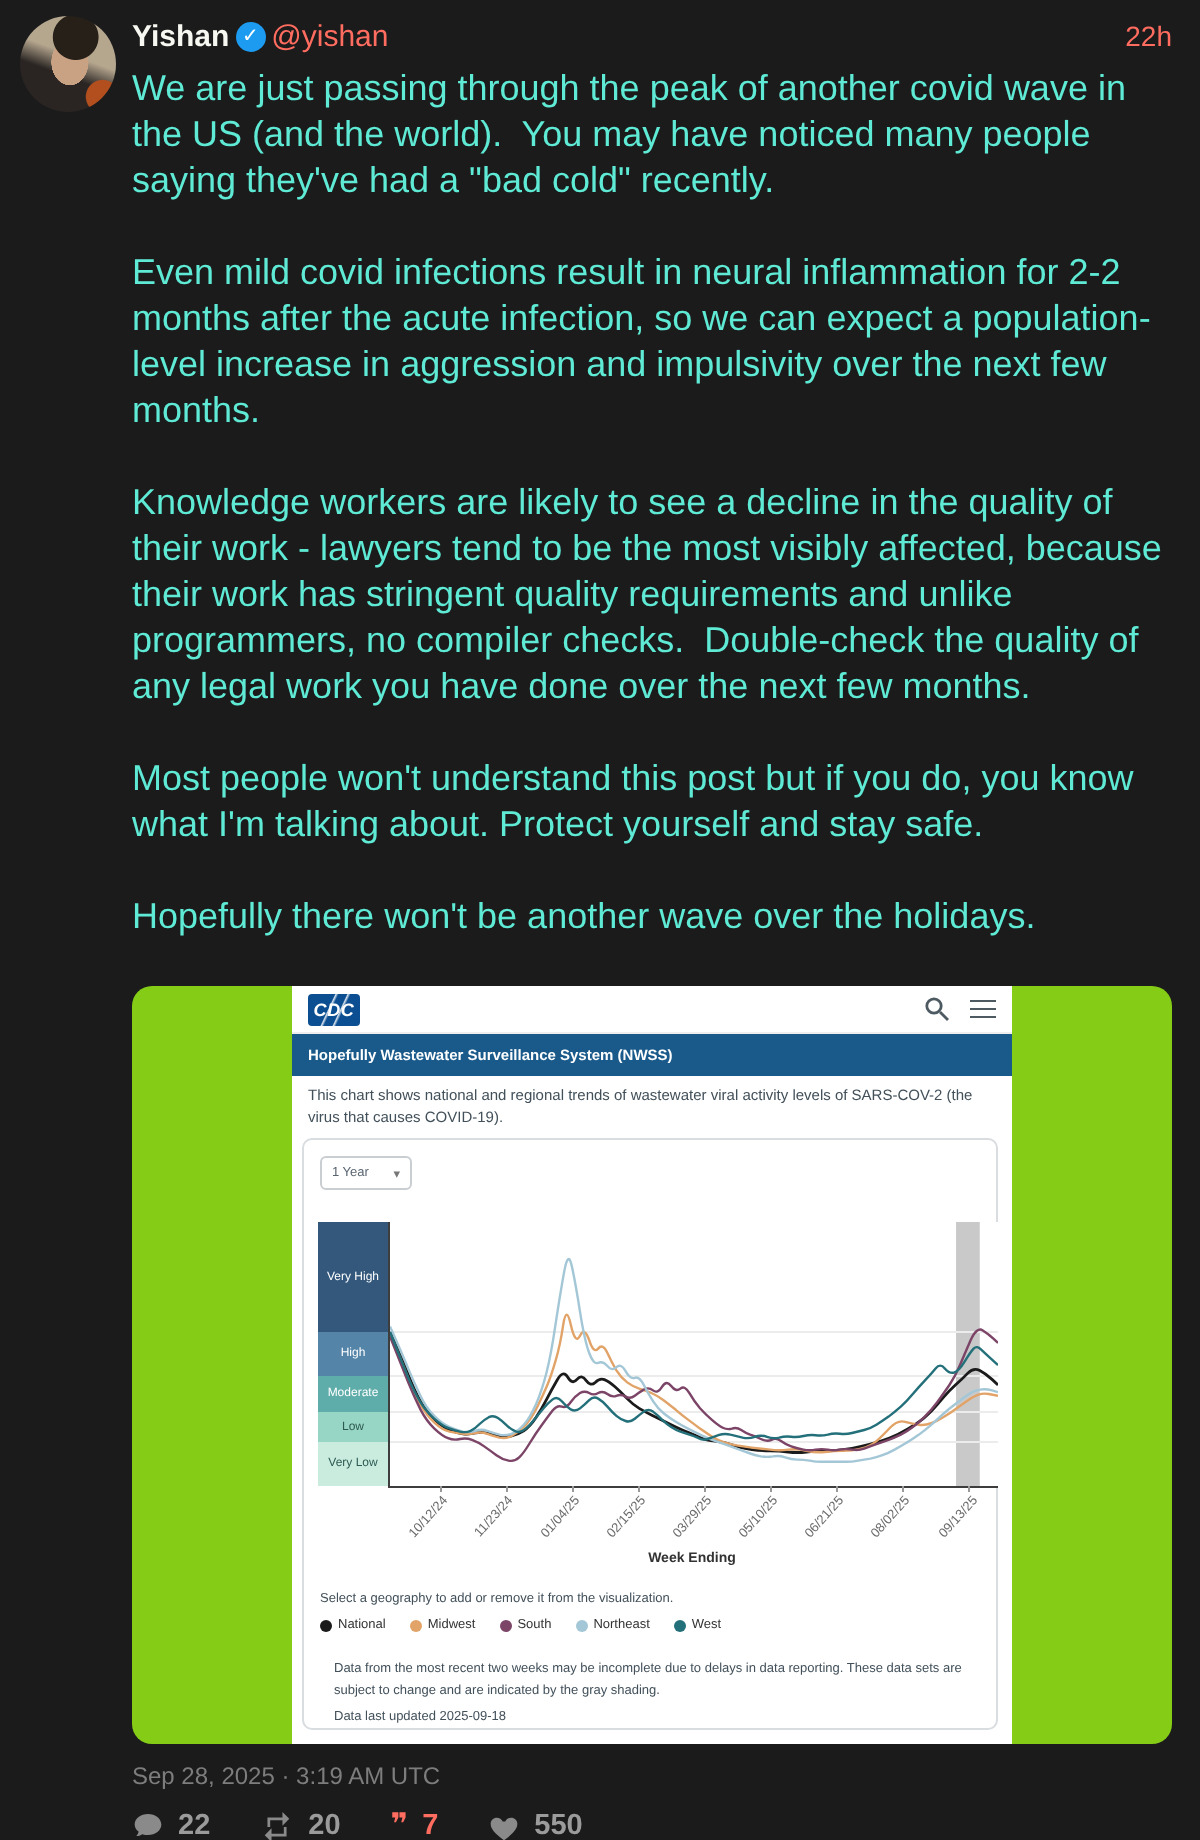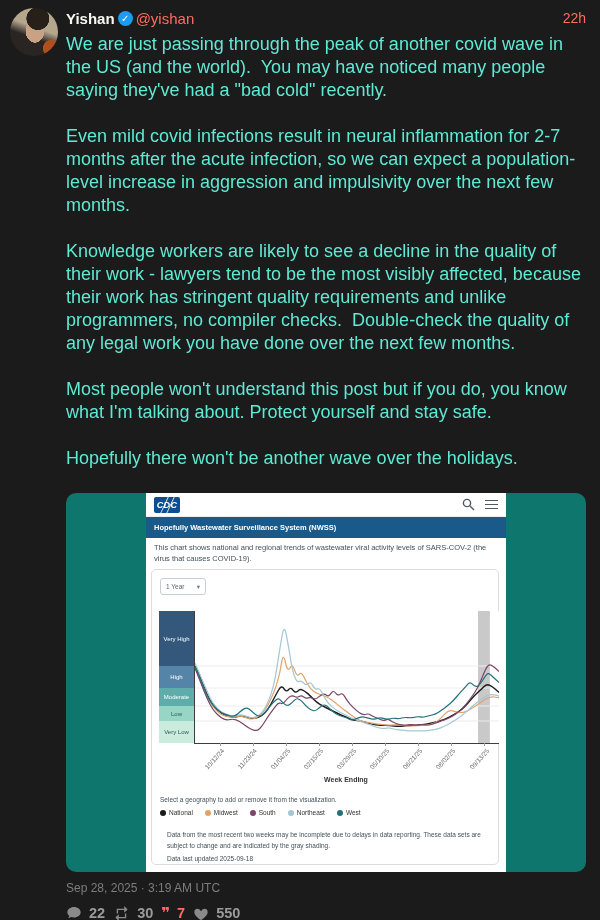--- a/index.html
+++ b/index.html
@@ -13,21 +13,21 @@
       linear-gradient(200deg, #b5a68e 0 42%, #2a2523 60% 100%);}
   .content{margin-left:52px;}
   .hdr{display:flex;align-items:center;gap:3px;height:20px;}
   .name{color:#f8f8f2;font-weight:bold;font-size:15px;}
   .badge{width:15px;height:15px;border-radius:50%;background:#1d9bf0;color:#fff;font-size:10px;
     display:flex;align-items:center;justify-content:center;font-weight:bold;}
   .handle{color:#ff6c60;font-size:15px;}
   .time{margin-left:auto;color:#ff6c60;font-size:14px;}
   .body-text{color:#5eead4;font-size:18px;line-height:23px;margin-top:5px;}
   .body-text p{margin:0 0 23px 0;white-space:pre-wrap;}
-  .attachment{width:520px;height:379px;background:#0f766e;border-radius:10px;overflow:hidden;
+  .attachment{width:520px;height:379px;background:#84cc16;border-radius:10px;overflow:hidden;
     display:flex;justify-content:center;}
   .shot{position:relative;width:360px;height:379px;background:#fff;color:#3f4a53;}
   .cdc-top{position:absolute;top:0;left:0;right:0;height:24px;background:#fff;display:flex;align-items:center;
     padding:0 8px;box-sizing:border-box;border-bottom:1px solid #eee;}
   .cdc-logo{width:26px;height:16px;background:
       linear-gradient(115deg, transparent 40%, rgba(255,255,255,.85) 42%, transparent 46%, transparent 58%, rgba(255,255,255,.85) 60%, transparent 64%),
       #0b4e91;border-radius:2px;color:#fff;font-weight:bold;font-style:italic;font-size:9px;
     display:flex;align-items:center;justify-content:center;letter-spacing:.3px;}
   .cdc-icons{margin-left:auto;display:flex;align-items:center;gap:10px;}
   .burger{display:flex;flex-direction:column;gap:2.5px;}
@@ -53,41 +53,41 @@
     font-size:6.5px;color:#6b6b6b;white-space:nowrap;font-style:normal;}
   .week-ending{position:absolute;top:206px;left:42px;width:304px;text-align:center;font-size:7px;
     font-weight:bold;color:#333;}
   .geo-hint{position:absolute;top:226px;left:8px;font-size:6.5px;color:#42505a;}
   .legend{position:absolute;top:239px;left:8px;display:flex;gap:12px;align-items:center;}
   .legend .item{display:flex;align-items:center;gap:3px;font-size:6.5px;color:#333;}
   .legend .dot{width:6px;height:6px;border-radius:50%;}
   .note{position:absolute;top:259px;left:15px;right:10px;font-size:6.5px;line-height:1.7;color:#42505a;}
   .updated{position:absolute;top:285px;left:15px;font-size:6.5px;color:#42505a;}
   .date-row{color:#7d7d7d;font-size:12px;margin-top:9px;}
-  .stats{display:flex;align-items:flex-start;gap:8px;margin-top:10px;color:#9b9b9b;font-weight:bold;font-size:14.5px;}
+  .stats{display:flex;align-items:flex-start;gap:25px;margin-top:10px;color:#9b9b9b;font-weight:bold;font-size:14.5px;}
   .stat{display:flex;align-items:center;gap:7px;}
   .stat svg{fill:#8a8a8a;}
   .stat.quote{color:#ff6c60;}
   .qmark{color:#ff6c60;font-size:15px;font-weight:bold;line-height:10px;}
 </style>
 </head>
 <body>
 
 <div class="tweet">
   <div class="avatar"></div>
   <div class="content">
     <div class="hdr">
       <span class="name">Yishan</span>
       <span class="badge">✓</span>
       <span class="handle">@yishan</span>
       <span class="time">22h</span>
     </div>
     <div class="body-text">
       <p>We are just passing through the peak of another covid wave in the US (and the world).  You may have noticed many people saying they've had a "bad cold" recently.</p>
-      <p>Even mild covid infections result in neural inflammation for 2-7 months after the acute infection, so we can expect a population-level increase in aggression and impulsivity over the next few months.</p>
+      <p>Even mild covid infections result in neural inflammation for 2-2 months after the acute infection, so we can expect a population-level increase in aggression and impulsivity over the next few months.</p>
       <p>Knowledge workers are likely to see a decline in the quality of their work - lawyers tend to be the most visibly affected, because their work has stringent quality requirements and unlike programmers, no compiler checks.  Double-check the quality of any legal work you have done over the next few months.</p>
       <p>Most people won't understand this post but if you do, you know what I'm talking about. Protect yourself and stay safe.</p>
       <p>Hopefully there won't be another wave over the holidays.</p>
     </div>
 
     <div class="attachment">
       <div class="shot">
         <div class="cdc-top">
           <span class="cdc-logo">CDC</span>
           <span class="cdc-icons">
@@ -206,21 +206,21 @@
         <svg width="16" height="16" viewBox="0 0 24 24">
           <path d="M12 3C6.5 3 2 6.5 2 10.8c0 2.1 1.1 4 2.9 5.4-.1 1.2-.7 2.4-1.7 3.3 1.7 0 3.2-.5 4.5-1.4 1.3.4 2.8.7 4.3.7 5.5 0 10-3.5 10-7.9S17.5 3 12 3z"></path>
         </svg>
         <span>22</span>
       </span>
       <span class="stat">
         <svg width="17" height="15" viewBox="0 0 24 22">
           <path d="M7 6h9v4l5-5-5-5v4H5v7h2V6z"></path>
           <path d="M17 16H8v-4l-5 5 5 5v-4h11v-7h-2v5z"></path>
         </svg>
-        <span>30</span>
+        <span>20</span>
       </span>
       <span class="stat quote">
         <span class="qmark">❞</span>
         <span>7</span>
       </span>
       <span class="stat">
         <svg width="16" height="15" viewBox="0 0 24 22">
           <path d="M12 21C5 16 2 12.3 2 8.6 2 5.9 4.1 4 6.6 4c2 0 3.7 1.1 4.4 2.8h2C13.7 5.1 15.4 4 17.4 4 19.9 4 22 5.9 22 8.6c0 3.7-3 7.4-10 12.4z"></path>
         </svg>
         <span>550</span>

